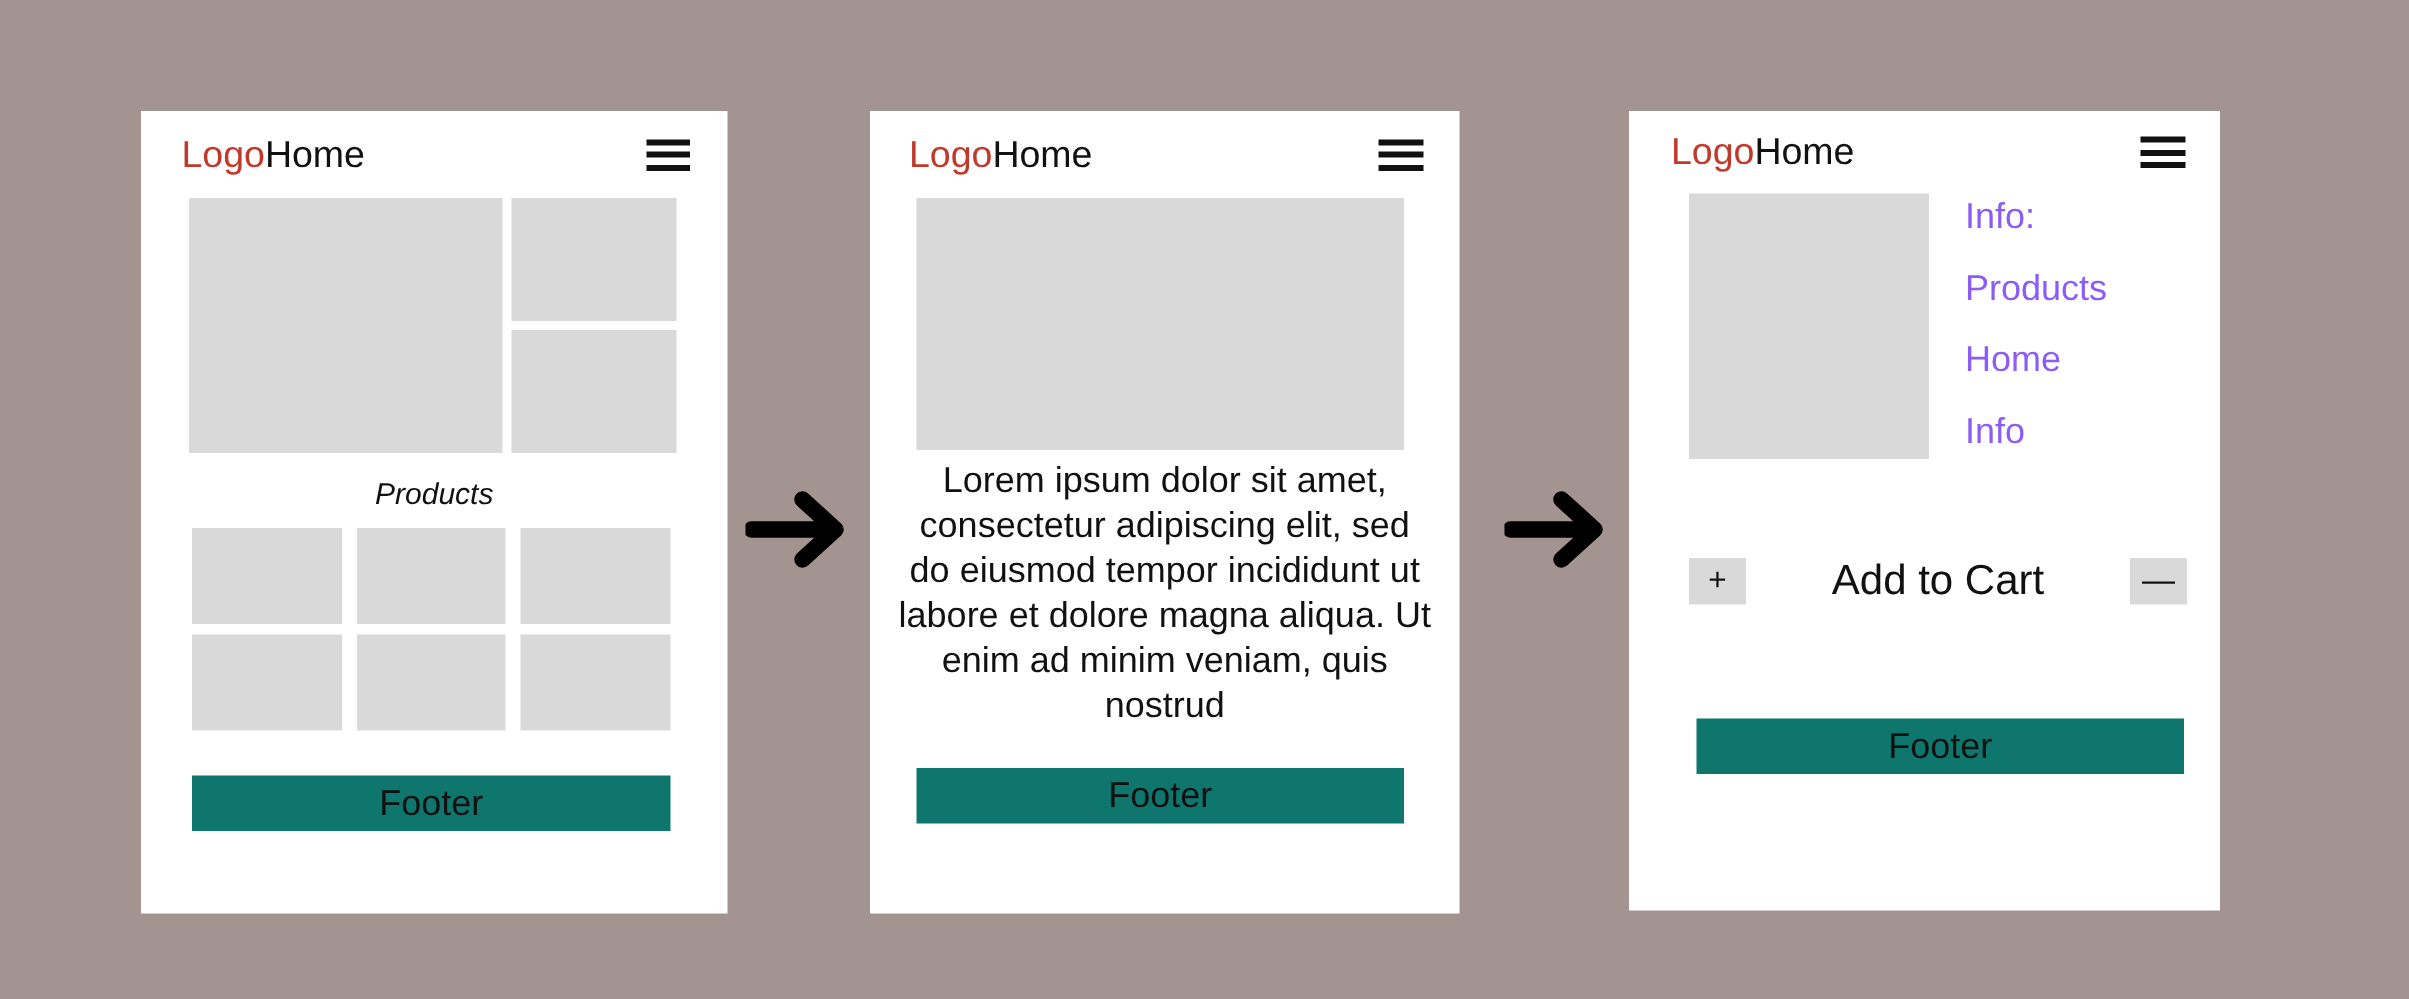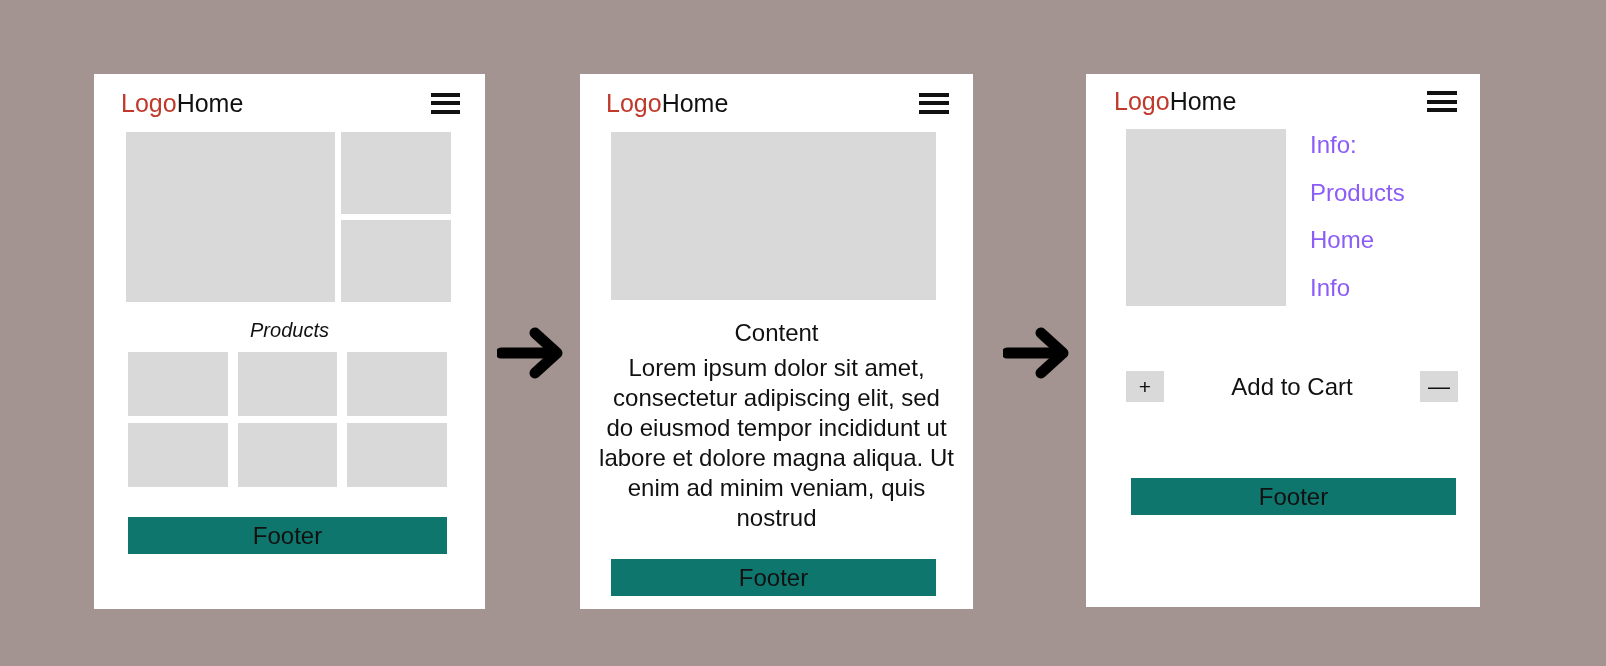--- a/index.html
+++ b/index.html
@@ -209,21 +209,21 @@
     justify-content: center;
     font-size: 21px;
     color: #111111;
     cursor: pointer;
     flex: 0 0 38px;
   }
   #panel-3 .qty-btn.minus { font-size: 22px; }
   #panel-3 .cart-label {
     flex: 1;
     text-align: center;
-    font-size: 24px;
+    font-size: 28px;
     color: #111111;
     cursor: pointer;
   }
 
   #panel-3 .footer-bar {
     margin: 76px 24px 0 45px;
     height: 37px;
     font-size: 24px;
   }
 </style>
@@ -278,21 +278,20 @@
       <div class="nav-title">Home</div>
       <div class="hamburger">
         <span></span>
         <span></span>
         <span></span>
       </div>
     </div>
 
     <div class="ph hero-full"></div>
 
-    <div class="section-title">Content</div>
 
     <div class="body-copy">Lorem ipsum dolor sit amet, consectetur adipiscing elit, sed do eiusmod tempor incididunt ut labore et dolore magna aliqua. Ut enim ad minim veniam, quis nostrud</div>
 
     <div class="footer-bar">Footer</div>
   </div>
 
   <svg class="arrow" style="left:1003px; top:303px;" width="70" height="62" viewBox="0 0 70 62">
     <line x1="4" y1="31" x2="57" y2="31" stroke="#000000" stroke-width="11" stroke-linecap="round"></line>
     <polyline points="38,11 60,31 38,51" fill="none" stroke="#000000" stroke-width="11" stroke-linecap="round" stroke-linejoin="round"></polyline>
   </svg>

